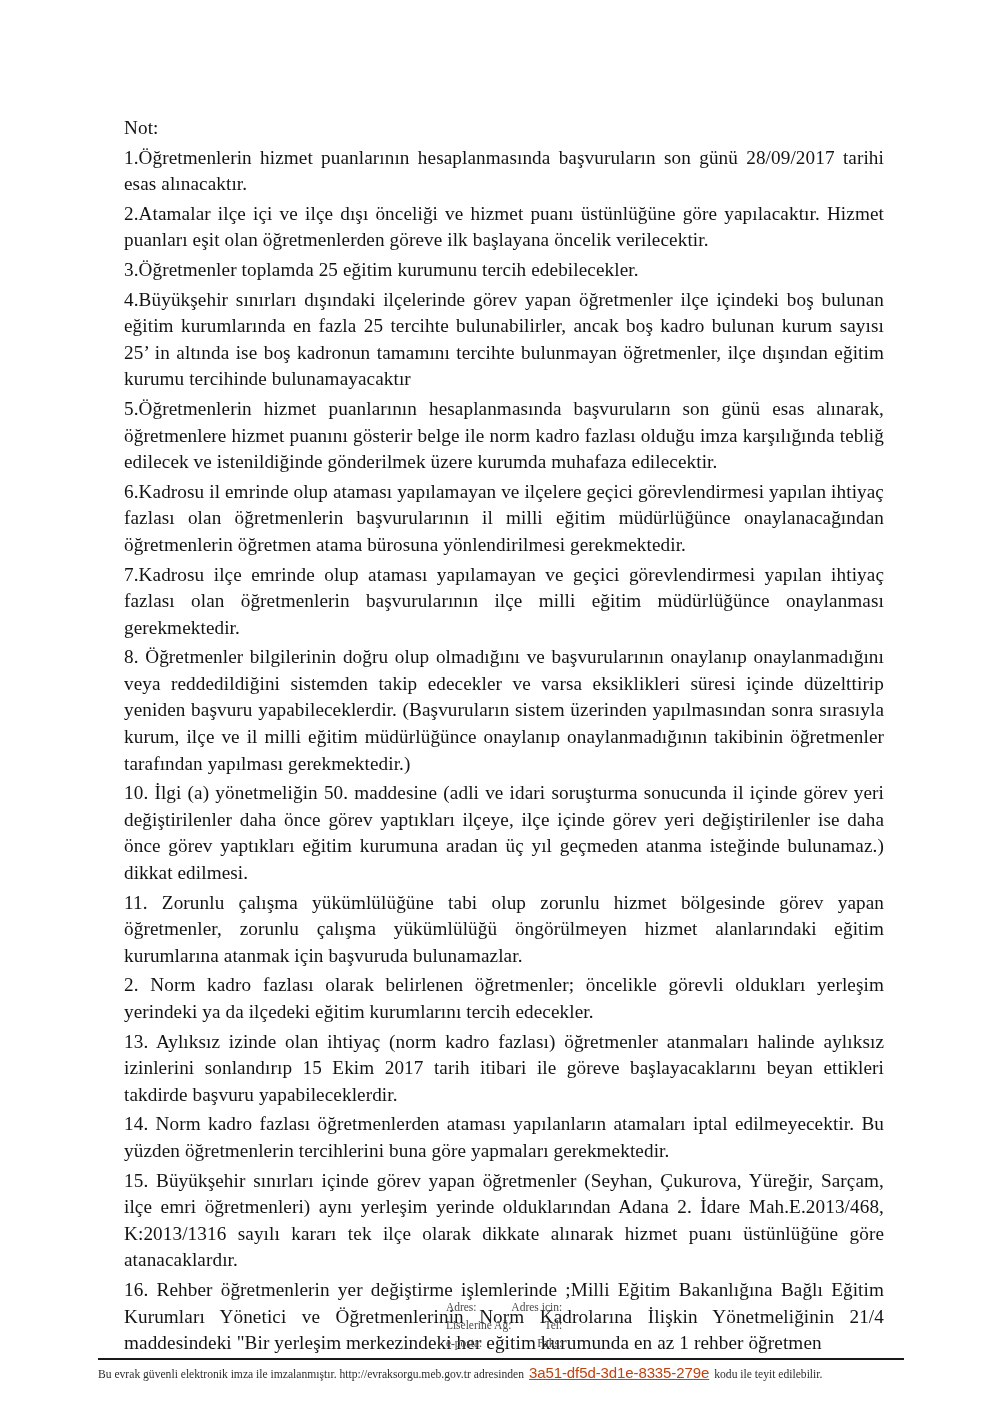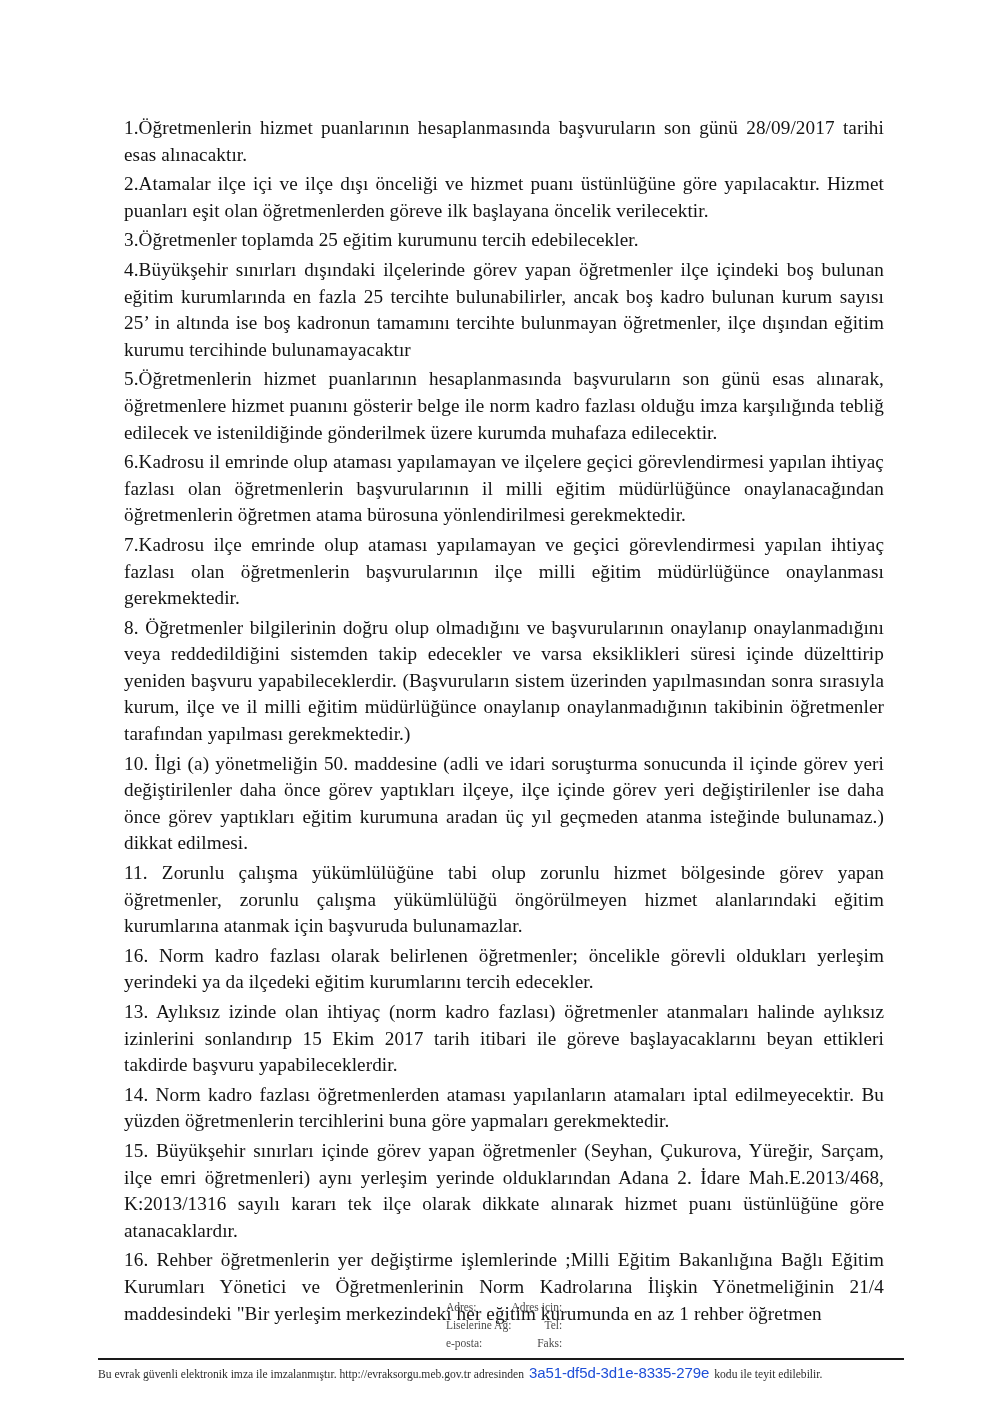--- a/index.html
+++ b/index.html
@@ -85,41 +85,43 @@
     justify-content: flex-start;
   }
   .verify .vtext {
     font-family: "Liberation Serif", "DejaVu Serif", serif;
   }
   .verify .vcode {
     font-family: "Liberation Sans", "DejaVu Sans", sans-serif;
     font-size: 15px;
     letter-spacing: -0.1px;
     padding: 0 5px;
-    color: #1d4ed8;
+    color: #c2410c;
+    text-decoration: underline;
   }
 </style>
 </head>
 <body>
 
 <div class="page">
 
   <div class="doc-body">
+    <p class="para">Not:</p>
     <div>
         <p class="para"><span>1.Öğretmenlerin hizmet puanlarının hesaplanmasında başvuruların son günü </span><b>28/09/2017</b><span> tarihi esas alınacaktır.</span></p>
         <p class="para"><span>2.Atamalar ilçe içi ve ilçe dışı önceliği ve hizmet puanı üstünlüğüne göre yapılacaktır. Hizmet puanları eşit olan öğretmenlerden göreve ilk başlayana öncelik verilecektir.</span></p>
         <p class="para"><span>3.Öğretmenler toplamda 25 eğitim kurumunu tercih edebilecekler.</span></p>
         <p class="para"><span>4.Büyükşehir sınırları dışındaki ilçelerinde görev yapan öğretmenler ilçe içindeki boş bulunan  eğitim kurumlarında en fazla  25 tercihte bulunabilirler, ancak boş kadro bulunan kurum sayısı  25’ in altında ise boş kadronun  tamamını tercihte bulunmayan öğretmenler, ilçe dışından eğitim kurumu tercihinde bulunamayacaktır</span></p>
         <p class="para"><span>5.Öğretmenlerin hizmet puanlarının hesaplanmasında başvuruların  son günü  esas alınarak, öğretmenlere hizmet    puanını gösterir belge ile norm kadro fazlası olduğu  imza karşılığında tebliğ edilecek ve istenildiğinde gönderilmek üzere kurumda muhafaza edilecektir.</span></p>
         <p class="para"><span>6.Kadrosu il  emrinde olup ataması yapılamayan ve ilçelere geçici görevlendirmesi  yapılan ihtiyaç fazlası    olan öğretmenlerin başvurularının    il  milli  eğitim  müdürlüğünce onaylanacağından öğretmenlerin öğretmen atama bürosuna yönlendirilmesi gerekmektedir.</span></p>
         <p class="para"><span>7.Kadrosu ilçe emrinde olup ataması yapılamayan ve geçici görevlendirmesi  yapılan ihtiyaç fazlası   olan öğretmenlerin başvurularının   ilçe milli eğitim müdürlüğünce onaylanması gerekmektedir.</span></p>
         <p class="para"><span>8.  Öğretmenler bilgilerinin doğru olup olmadığını ve başvurularının onaylanıp onaylanmadığını veya reddedildiğini sistemden takip edecekler ve varsa eksiklikleri süresi içinde düzelttirip yeniden başvuru yapabileceklerdir. (Başvuruların sistem üzerinden yapılmasından sonra sırasıyla kurum, ilçe ve il milli eğitim müdürlüğünce onaylanıp onaylanmadığının takibinin öğretmenler tarafından yapılması gerekmektedir.)</span></p>
         <p class="para"><span>10.  İlgi (a) yönetmeliğin 50. maddesine  (adli ve idari soruşturma sonucunda il içinde görev yeri değiştirilenler daha önce görev yaptıkları ilçeye, ilçe içinde görev yeri değiştirilenler ise daha önce görev yaptıkları eğitim kurumuna aradan üç yıl geçmeden atanma isteğinde bulunamaz.) dikkat edilmesi.</span></p>
         <p class="para"><span>11. Zorunlu çalışma yükümlülüğüne tabi olup zorunlu hizmet bölgesinde görev yapan öğretmenler, zorunlu çalışma yükümlülüğü öngörülmeyen hizmet alanlarındaki eğitim kurumlarına atanmak için başvuruda bulunamazlar.</span></p>
-        <p class="para"><span>16.  Norm kadro fazlası olarak belirlenen öğretmenler; öncelikle görevli oldukları yerleşim yerindeki ya da ilçedeki eğitim kurumlarını tercih edecekler.</span></p>
+        <p class="para"><span>2.  Norm kadro fazlası olarak belirlenen öğretmenler; öncelikle görevli oldukları yerleşim yerindeki ya da ilçedeki eğitim kurumlarını tercih edecekler.</span></p>
         <p class="para"><span>13.  Aylıksız izinde olan ihtiyaç (norm kadro fazlası) öğretmenler atanmaları halinde aylıksız izinlerini sonlandırıp 15 </span><b>Ekim 2017</b><span> tarih itibari ile göreve başlayacaklarını beyan ettikleri takdirde başvuru yapabileceklerdir.</span></p>
         <p class="para"><span>14.  Norm kadro fazlası öğretmenlerden ataması yapılanların atamaları iptal edilmeyecektir. Bu yüzden öğretmenlerin tercihlerini buna göre yapmaları gerekmektedir.</span></p>
         <p class="para"><span>15. Büyükşehir sınırları içinde görev yapan öğretmenler (Seyhan, Çukurova, Yüreğir, Sarçam,   ilçe emri öğretmenleri) aynı yerleşim yerinde olduklarından Adana 2. İdare Mah.E.2013/468, K:2013/1316 sayılı kararı tek ilçe olarak dikkate alınarak hizmet puanı üstünlüğüne göre atanacaklardır.</span></p>
         <p class="para"><span>16.  Rehber öğretmenlerin yer değiştirme işlemlerinde ;Milli  Eğitim Bakanlığına Bağlı Eğitim Kurumları Yönetici ve Öğretmenlerinin Norm Kadrolarına İlişkin Yönetmeliğinin 21/4 maddesindeki "Bir yerleşim merkezindeki her eğitim kurumunda en az 1 rehber öğretmen</span></p>
       </div>
   </div>
 
   <div class="footer-block">
     <div class="footer-cols">
       <div class="footer-left">

